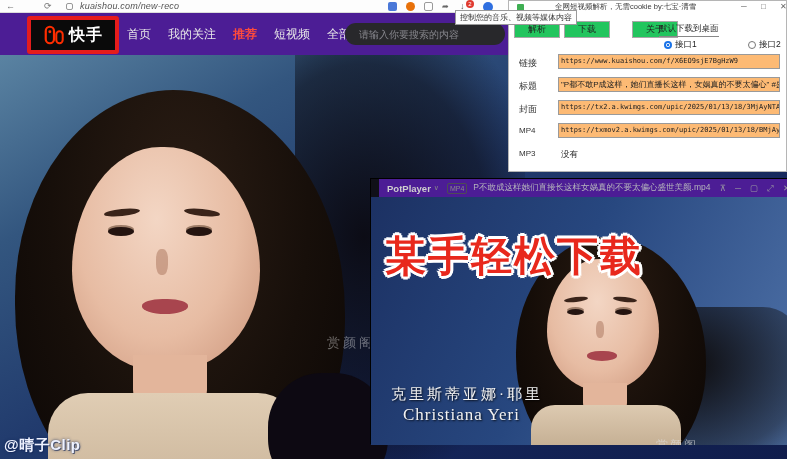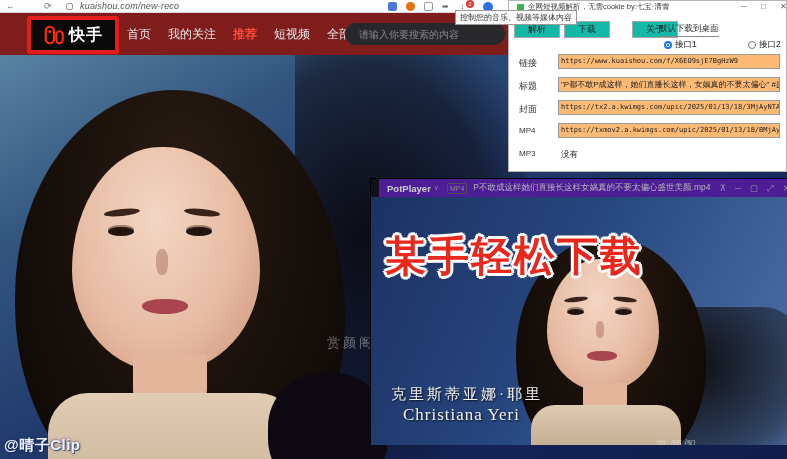--- a/index.html
+++ b/index.html
@@ -13,21 +13,21 @@
   .site-ic{position:absolute;left:66px;top:3px;width:7px;height:7px;border:1px solid #999;border-radius:2px;}
   .ext1{position:absolute;left:388px;top:2px;width:9px;height:9px;border-radius:2px;background:#4a78d8;}
   .ext2{position:absolute;left:406px;top:2px;width:9px;height:9px;border-radius:50%;background:#e8710a;}
   .ext3{position:absolute;left:424px;top:2px;width:9px;height:9px;border:1.5px solid #9a9a9a;border-radius:2px;}
   .ext4{position:absolute;left:442px;top:0;font-size:8px;line-height:13px;color:#666;}
   .dl-ic{position:absolute;left:460px;top:0;font-size:9px;line-height:13px;color:#555;}
   .badge{position:absolute;left:466px;top:0px;min-width:8px;height:8px;border-radius:4px;background:#e03a2f;color:#fff;font-size:6px;line-height:8px;text-align:center;padding:0 1px;}
   .avatar{position:absolute;left:483px;top:1.5px;width:10px;height:10px;border-radius:50%;background:#2f6fe0;}
 
   
-  .site-header{position:absolute;left:0;top:13px;width:787px;height:42px;background:#7f1d1d;z-index:2;padding-left:21px;}
+  .site-header{position:absolute;left:0;top:13px;width:787px;height:42px;background:#4c1d95;z-index:2;padding-left:21px;}
   .logo-annotation{position:absolute;left:27px;top:3px;width:92px;height:38px;border:4px solid #e51c1c;border-radius:3px;background:#0a0a0a;display:flex;align-items:center;justify-content:center;gap:4px;}
   .logo-text{color:#fff;font-weight:bold;font-size:16px;letter-spacing:1px;}
   .nav-row{position:absolute;left:127px;top:0;height:42px;display:flex;align-items:center;gap:17px;}
   .nav-item{font-size:12px;color:#e8e8e8;white-space:nowrap;}
   .nav-item.active{color:#ff4b3c;font-weight:bold;}
   .nav-caret{font-size:8px;color:#bbb;margin-left:2px;}
   .search-pill{position:absolute;left:345px;top:10px;width:160px;height:22px;border-radius:11px;background:#28282b;border:none;outline:none;color:#ddd;font-size:10px;padding:0 14px;}
   .search-pill::placeholder{color:#86868c;}
 
   
@@ -41,25 +41,25 @@
   .nose{position:absolute;width:12px;height:26px;border-radius:40%;background:rgba(160,105,80,.45);}
   .lips{position:absolute;width:46px;height:15px;border-radius:46% 46% 52% 52%;background:#a8454e;}
   .neck-main{position:absolute;left:133px;top:300px;width:74px;height:70px;background:#e3b59b;border-radius:0 0 35px 35px;}
   .top-main{position:absolute;left:48px;top:338px;width:250px;height:120px;border-radius:40px 40px 0 0;background:linear-gradient(180deg,#e0cdb4,#c6b094);}
   .hand-main{position:absolute;left:268px;top:318px;width:120px;height:120px;border-radius:45%;background:#0d0912;}
   .pv-watermark{position:absolute;left:327px;top:279px;font-size:13px;letter-spacing:3px;color:rgba(255,255,255,.38);}
   .creator-mark{position:absolute;left:4px;top:381px;font-size:15px;font-weight:bold;color:#eef2ff;text-shadow:0 0 3px rgba(20,40,90,.9),1px 1px 0 rgba(20,40,90,.6);letter-spacing:.5px;}
 
   
   .tool-win{position:absolute;left:508px;top:0;width:279px;height:172px;background:#ffffff;border:1px solid #b5b5b5;z-index:4;}
-  .tw-titlebar{position:absolute;left:0;top:0;width:100%;height:12px;display:flex;align-items:center;}
+  .tw-titlebar{position:absolute;left:0;top:0;width:100%;height:12px;display:flex;align-items:center;gap:27px;}
   .tw-appicon{width:7px;height:7px;margin-left:8px;background:#3faf53;border-radius:1px;}
   .tw-title{font-size:7.5px;color:#3a3a3a;margin-left:4px;white-space:nowrap;overflow:hidden;width:180px;}
   .tw-ctl{position:absolute;top:0;font-size:8px;line-height:12px;color:#666;}
-  .tw-tab{position:absolute;top:20px;width:46px;height:17px;border:1px solid #a8a8a8;background:#14b8a6;font-size:9px;color:#222;display:flex;align-items:center;justify-content:center;}
+  .tw-tab{position:absolute;top:20px;width:46px;height:17px;border:1px solid #a8a8a8;background:#22c55e;font-size:9px;color:#222;display:flex;align-items:center;justify-content:center;}
   .tw-hint{position:absolute;left:150px;top:22px;font-size:8.5px;color:#222;border-bottom:1px solid #888;padding-bottom:1px;}
   .radio-row{position:absolute;top:38px;font-size:8.5px;color:#222;display:flex;align-items:center;gap:3px;}
   .radio{width:8px;height:8px;border-radius:50%;border:1px solid #777;background:#fff;}
   .radio.sel{border:1px solid #1a73e8;background:radial-gradient(circle,#1a73e8 0 45%,#fff 50%);border:2px solid #1a73e8;width:8px;height:8px;}
   .fld-label{position:absolute;left:10px;font-size:9px;color:#333;}
   .fld-box{position:absolute;left:49px;width:222px;height:15px;border:1px solid #9a9a9a;background:#fdba74;font-size:7px;font-family:"DejaVu Sans Mono",monospace;color:#222;line-height:13px;padding:0 2px;white-space:nowrap;overflow:hidden;}
   .fld-plain{position:absolute;left:52px;font-size:8.5px;color:#222;}
 
   
   .tooltip{position:absolute;left:455px;top:10px;height:15px;background:#fdfdfd;border:1px solid #9a9a9a;font-size:8px;color:#333;line-height:13px;padding:0 4px;white-space:nowrap;z-index:6;}

